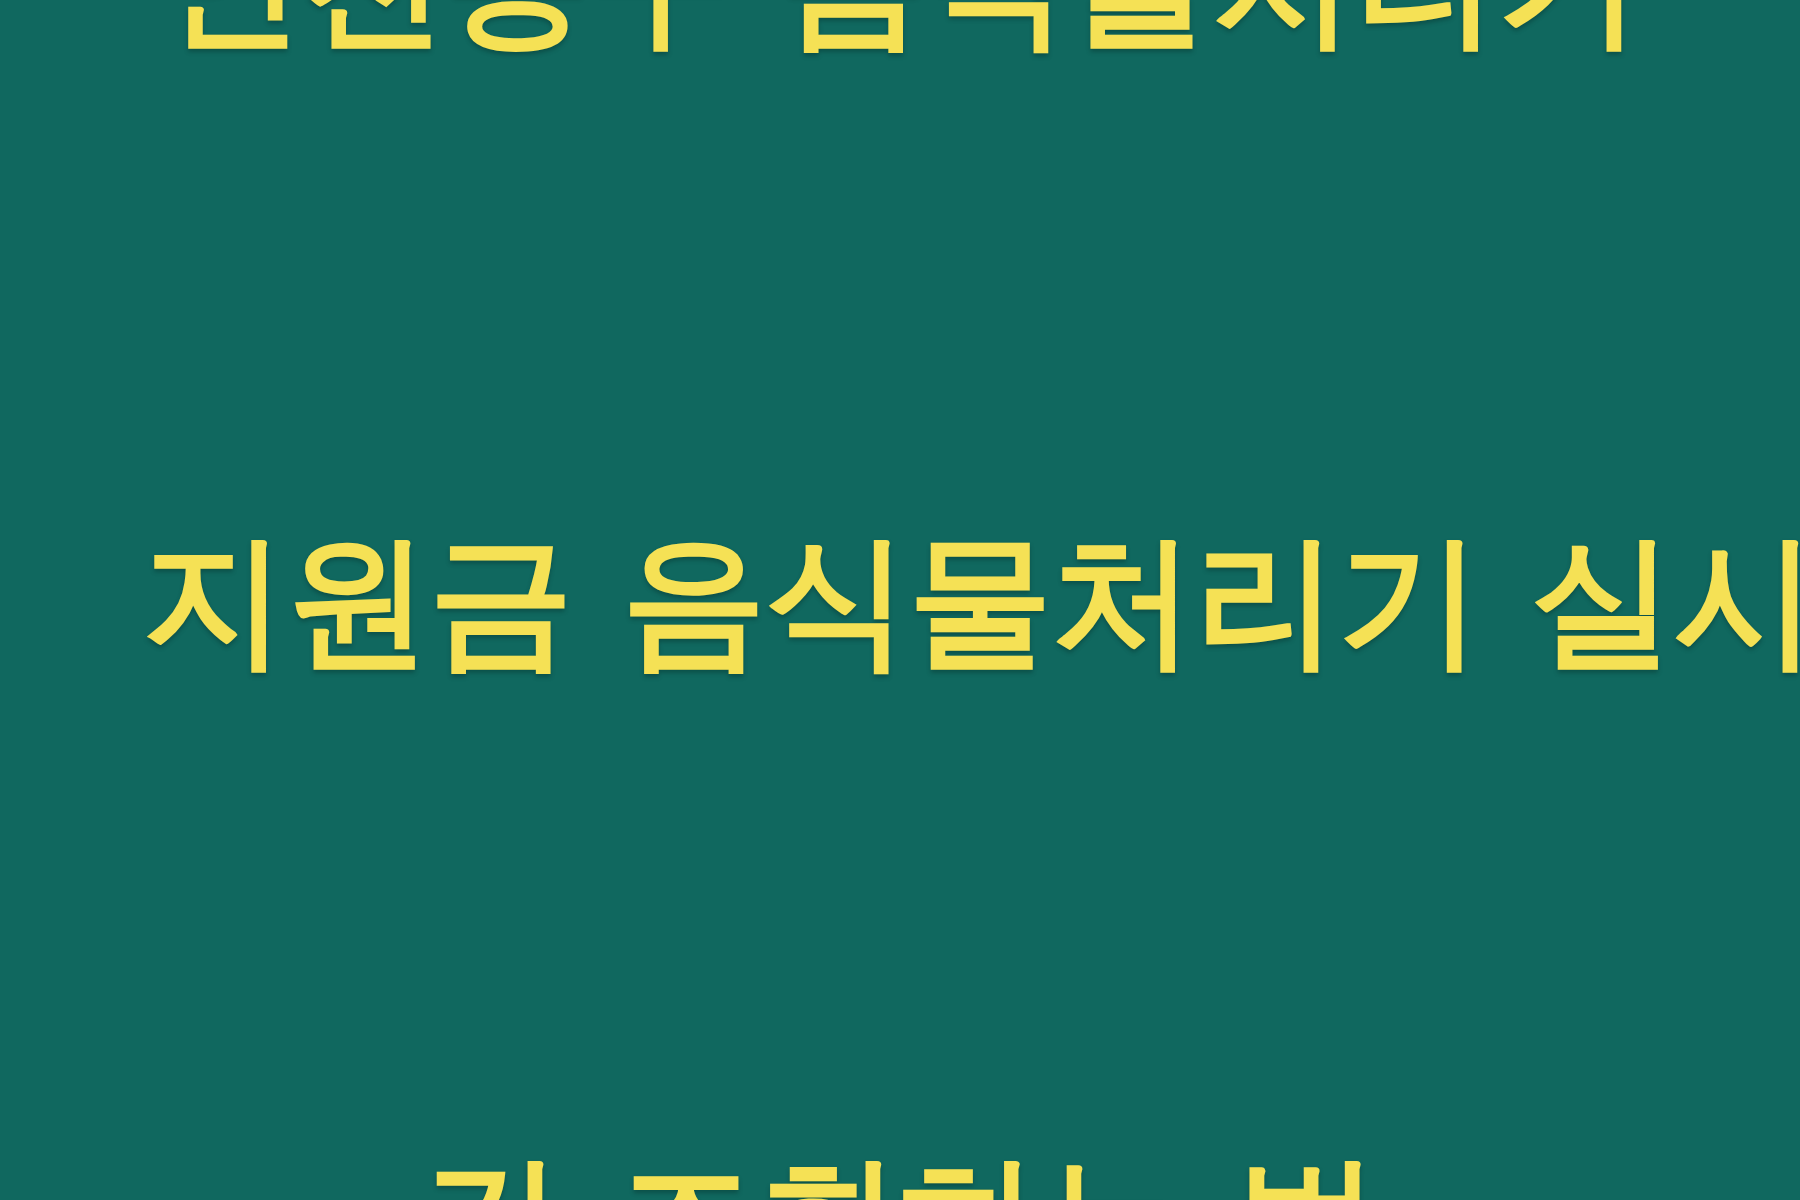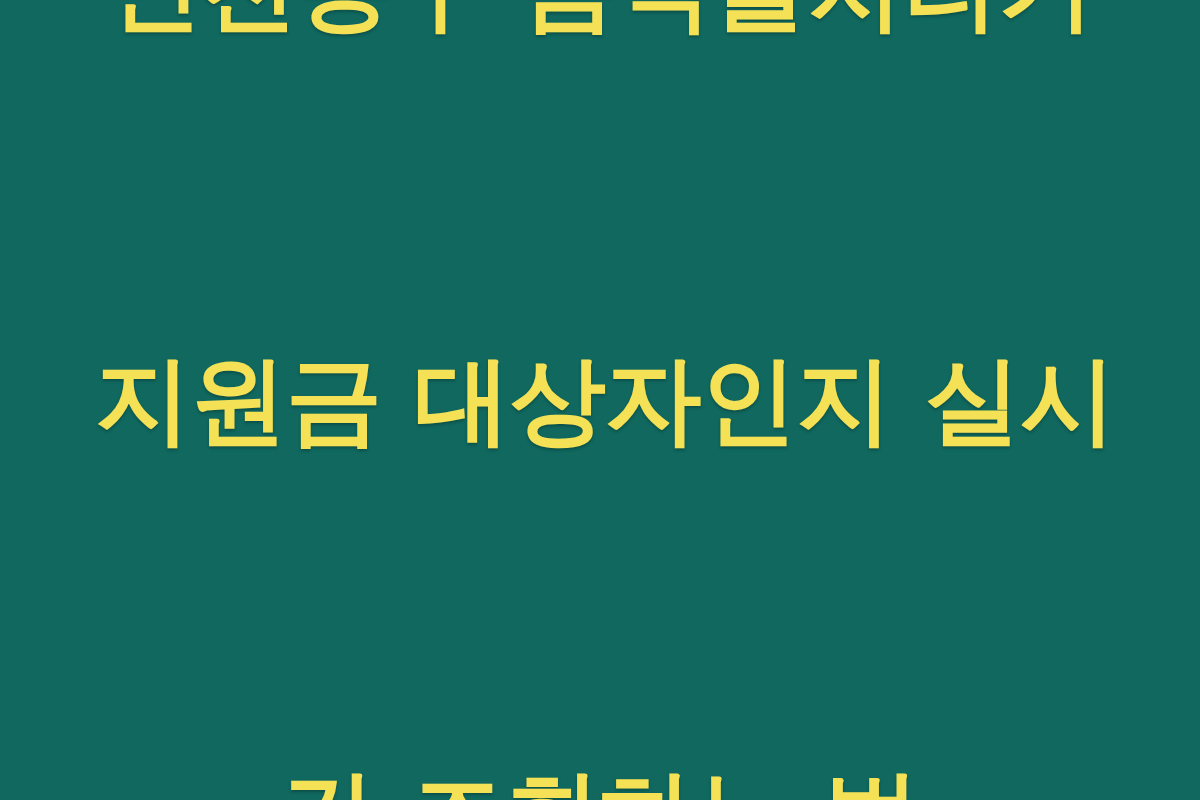--- a/index.html
+++ b/index.html
@@ -53,19 +53,19 @@
 </style>
 </head>
 <body>
 
 <div id="banner" style="background: rgb(16, 104, 95);">
 
   <div id="headline" style="color: rgb(245, 225, 85);">
 
     <span class="headline-line">인천동구 음식물처리기</span>
 
-    <span class="headline-line">지원금 대상자인지 실시</span>
+    <span class="headline-line">지원금 음식물처리기 실시</span>
 
     <span class="headline-line">간 조회하는 법</span>
 
   </div>
 
 </div>
 
 </body></html>

